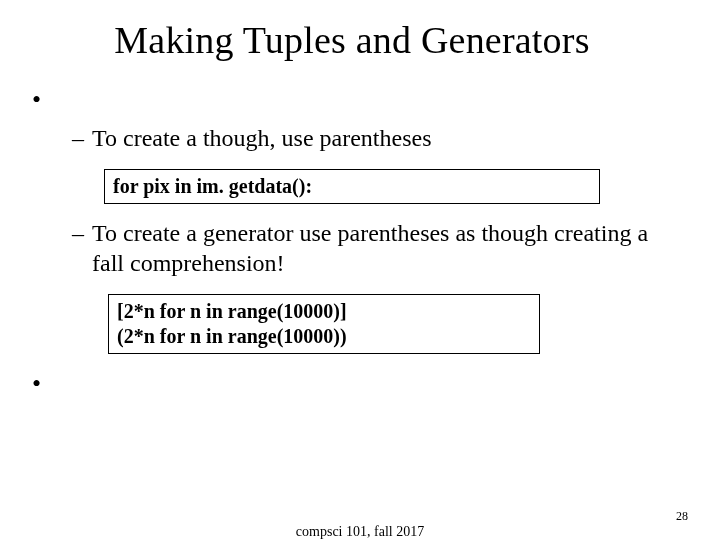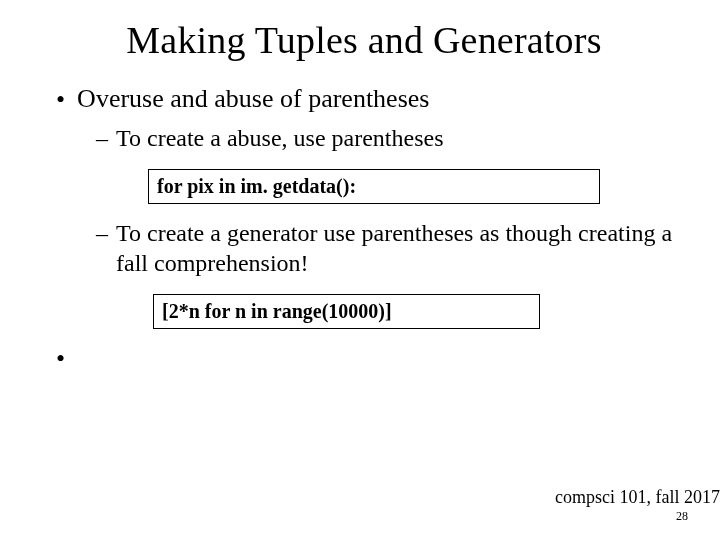--- a/index.html
+++ b/index.html
@@ -8,21 +8,21 @@
     height: 540px;
     background: #fff;
     font-family: "Times New Roman", Times, serif;
     color: #000;
     position: relative;
     overflow: hidden;
   }
   .slide {
     width: 100%;
     height: 100%;
-    padding: 18px 40px 0 48px;
+    padding: 18px 40px 0 24px;
     position: relative;
   }
   .title {
     font-size: 38px;
     text-align: center;
     font-weight: normal;
     margin-bottom: 22px;
     letter-spacing: 0.2px;
   }
   .bullet-l1 {
@@ -43,82 +43,82 @@
     display: flex;
     align-items: flex-start;
     line-height: 1.25;
   }
   .bullet-l2 .dash {
     margin-right: 8px;
   }
   .bullet-l2 .text { flex: 1; }
   .codebox {
     border: 1px solid #000;
-    margin-left: 100px;
+    margin-left: 80px;
     margin-right: 80px;
     padding: 4px 8px 4px 8px;
     font-size: 20px;
     font-weight: bold;
     line-height: 1.25;
     margin-bottom: 14px;
     font-family: "Times New Roman", Times, serif;
   }
   .codebox div { white-space: pre; }
   .codebox.small {
-    margin-left: 105px;
+    margin-left: 84px;
     margin-right: 140px;
   }
   .footer-center {
     position: absolute;
-    bottom: 32px;
+    bottom: 0;
     left: 0;
     width: 100%;
-    text-align: right;
-    font-size: 18px;
+    text-align: center;
+    font-size: 14px;
   }
   .footer-right {
     position: absolute;
     bottom: 16px;
     right: 32px;
     font-size: 12px;
   }
   .spacer-top { height: 6px; }
 </style>
 </head>
 <body>
 
 <div class="slide">
 
   <h1 class="title">Making Tuples and Generators</h1>
 
   <div class="bullet-l1">
     <span class="dot">•</span>
-    <span>Overuse and abuse of parentheses</span>
   </div>
 
   <div class="bullet-l2">
     <span class="dash">–</span>
-    <span class="text">To create a abuse, use parentheses</span>
+    <span class="text">To create a though, use parentheses</span>
   </div>
 
   <div class="spacer-top"></div>
 
   <div class="codebox">
     <div>for pix in im. getdata():</div>
   </div>
 
   <div class="bullet-l2">
     <span class="dash">–</span>
     <span class="text">To create a generator use parentheses as though creating a fall comprehension!</span>
   </div>
 
   <div class="spacer-top"></div>
 
   <div class="codebox small">
     <div>[2*n for n in range(10000)]</div>
+    <div>(2*n for n in range(10000))</div>
   </div>
 
   <div class="bullet-l1">
     <span class="dot">•</span>
   </div>
 
   <div class="footer-center">compsci 101, fall 2017</div>
   <div class="footer-right">28</div>
 
 </div>

